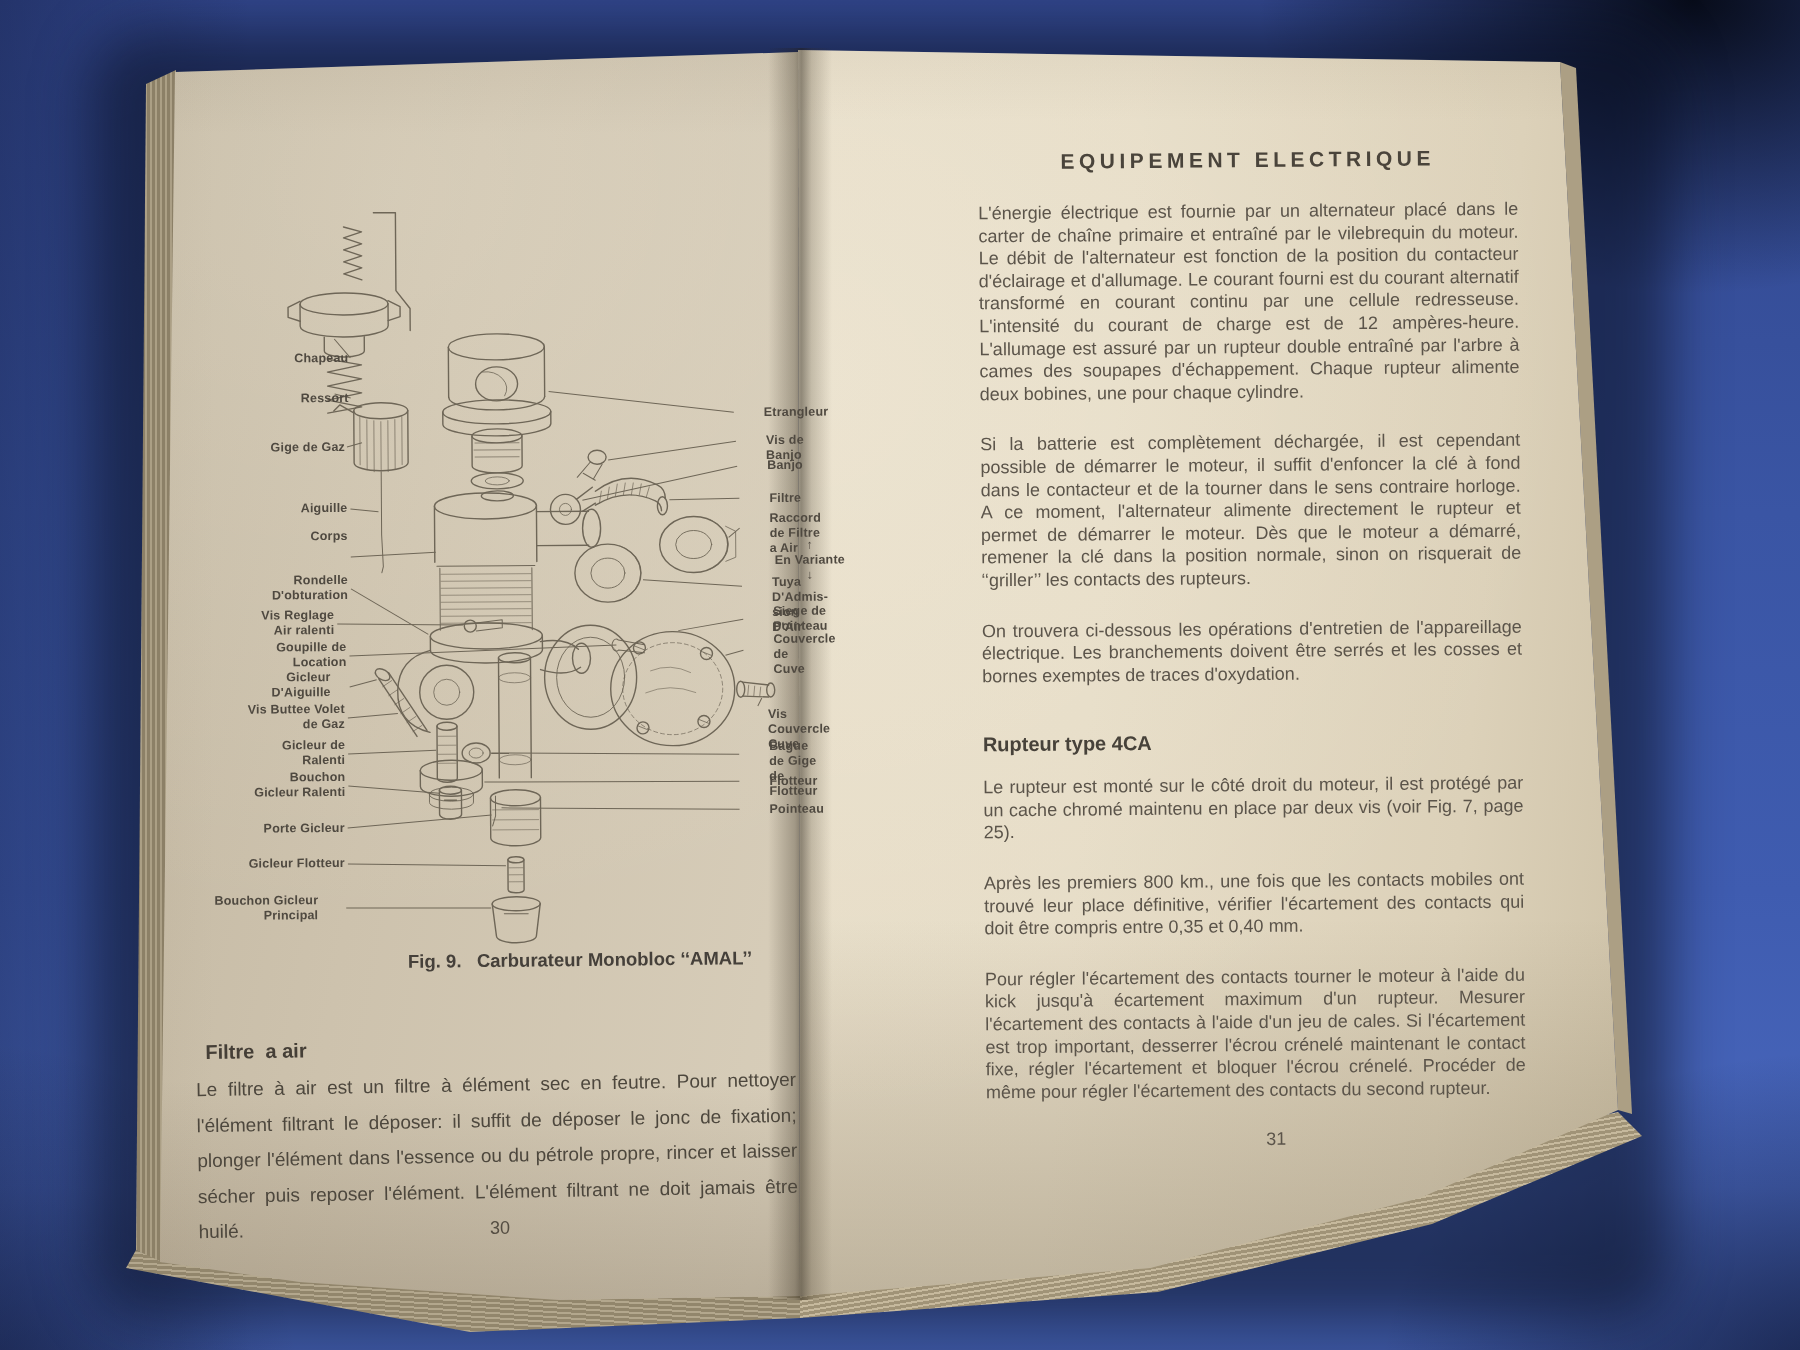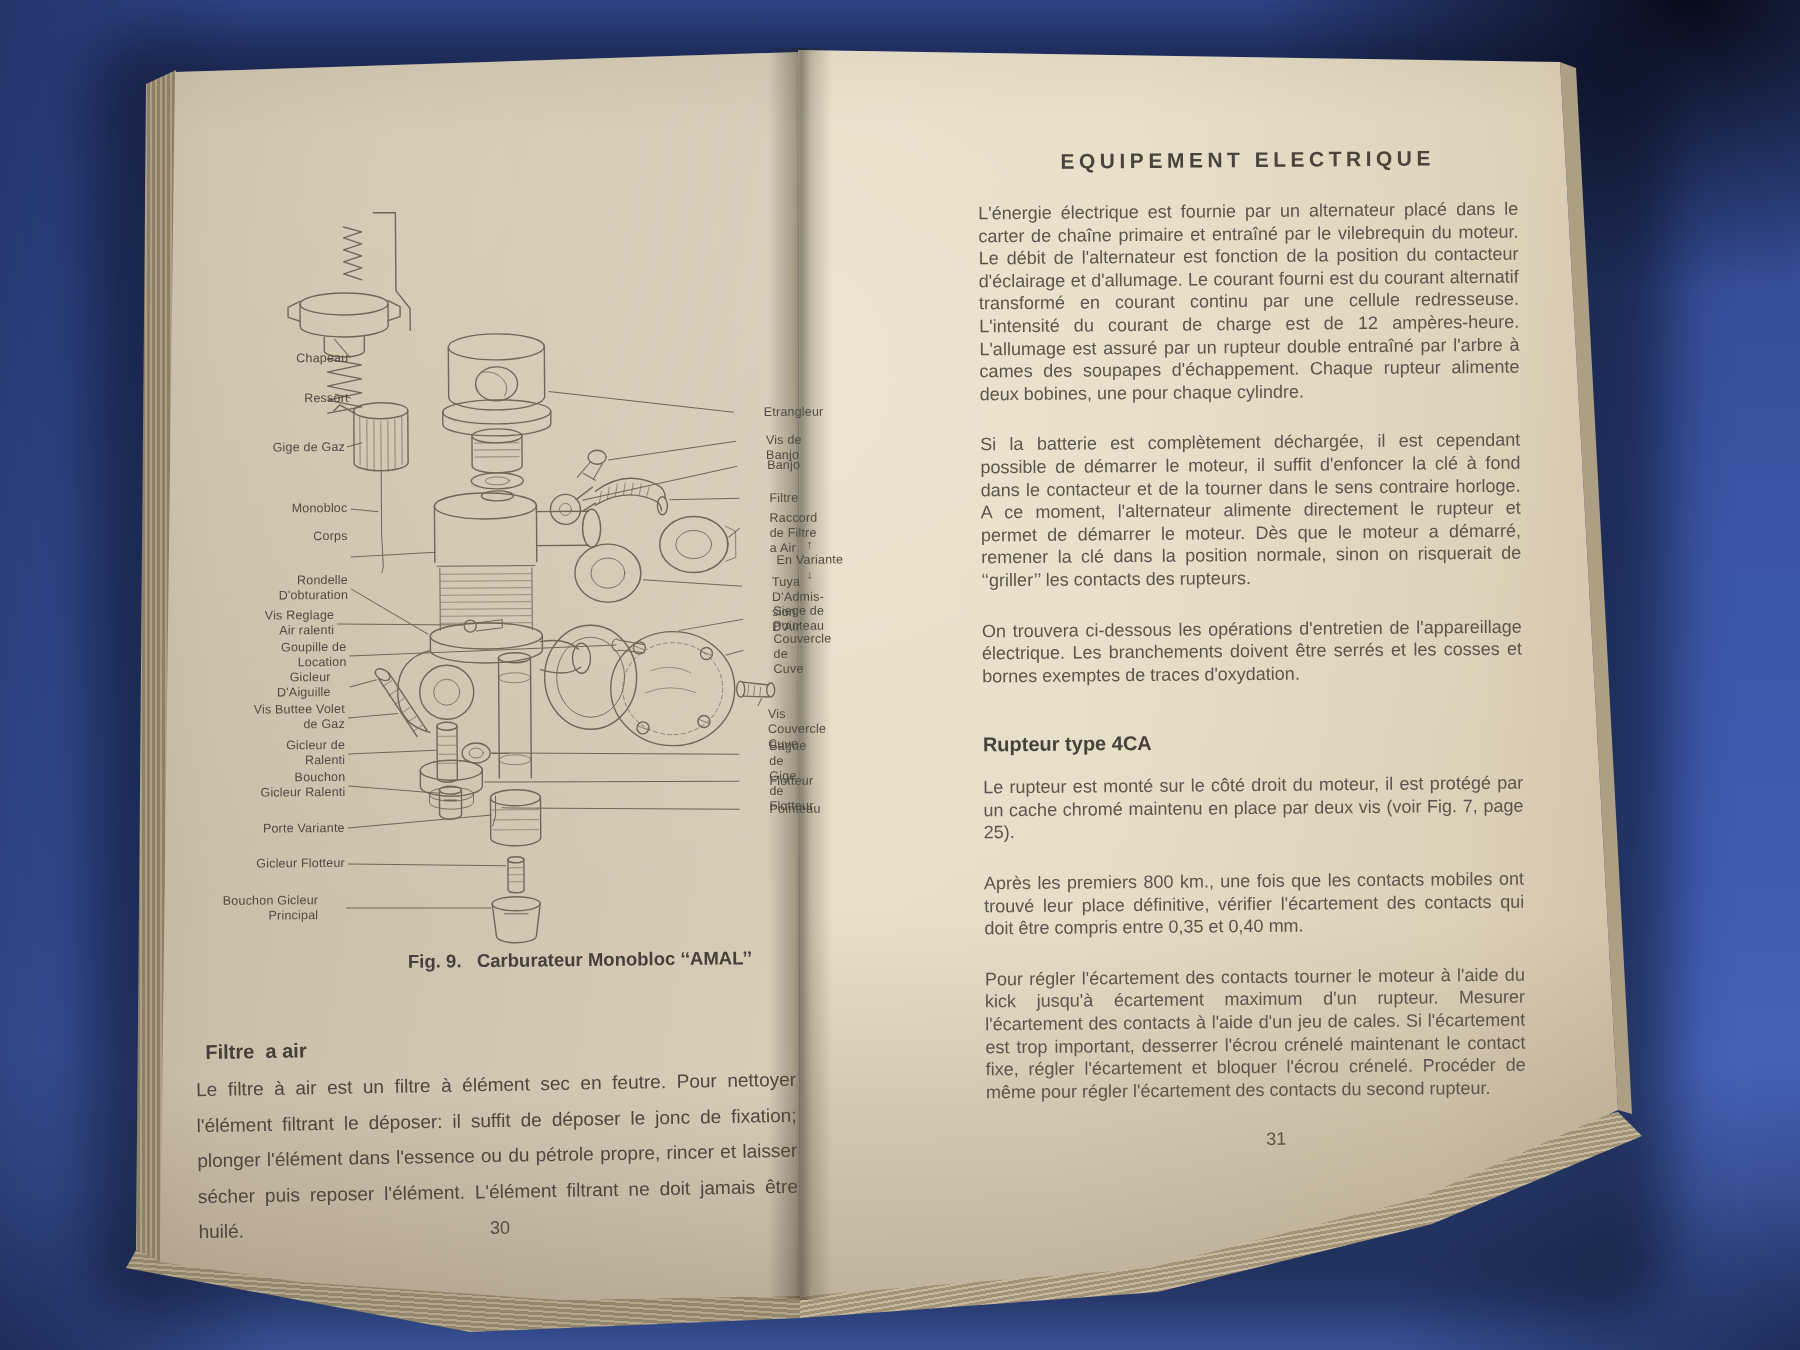--- a/index.html
+++ b/index.html
@@ -38,21 +38,21 @@
     clip-path:polygon(800px 1296px,1618px 1112px,1642px 1136px,1432px 1224px,1158px 1292px,800px 1318px);
     background:repeating-linear-gradient(170deg,#c6b99d 0 2px,#a09377 2px 5px);}
   .edge-right{position:absolute;inset:0;
     clip-path:polygon(1560px 62px,1576px 68px,1632px 1114px,1618px 1110px);
     background:#ac9f84;}
   .spine{position:absolute;left:768px;top:48px;width:64px;height:1252px;
     background:linear-gradient(90deg, rgba(40,32,18,0) 0%, rgba(40,32,18,0.30) 42%, rgba(35,28,16,0.46) 52%, rgba(55,45,28,0.22) 68%, rgba(55,45,28,0) 100%);}
   
   .fig-area{position:absolute;left:150px;top:200px;width:662px;height:775px;transform:rotate(-0.4deg);}
   .fig-area svg{position:absolute;inset:0;}
-  .fig-label{position:absolute;font-size:12.5px;line-height:15px;font-weight:400;
+  .fig-label{position:absolute;font-size:12.5px;line-height:15px;font-weight:700;
     color:#4f4940;white-space:pre-line;letter-spacing:0.2px;}
   .fl{text-align:right;}
   .fr{text-align:left;padding-left:25px;}
   .fr.center{text-align:center;}
   .fig-caption{position:absolute;left:355px;top:949px;width:450px;text-align:center;
     font-weight:700;font-size:18.5px;color:#45403a;white-space:pre;transform:rotate(-0.6deg);}
   .filtre{position:absolute;left:197px;top:1036px;width:600px;transform:rotate(-1deg);color:#4d473d;}
   .filtre h3{margin:0 0 8px 10px;font-size:20px;white-space:pre;color:#453f37;}
   .filtre p{margin:0;font-size:19px;line-height:35.5px;text-align:justify;}
   .pn30{position:absolute;left:455px;top:1218px;width:90px;text-align:center;font-size:18px;color:#544d42;}
@@ -239,37 +239,37 @@
         <line x1="607" y1="508" x2="611" y2="500"></line>
         <line x1="588" y1="556" x2="340" y2="553"></line>
         <line x1="588" y1="583" x2="333" y2="582"></line>
         <line x1="588" y1="611" x2="350" y2="608"></line>
       </g>
     </svg>
 
     <div class="fig-label fl" style="right:462px;top:150px">Chapeau</div>
     <div class="fig-label fl" style="right:462px;top:190px">Ressort</div>
     <div class="fig-label fl" style="right:466px;top:239px">Gige de Gaz</div>
-    <div class="fig-label fl" style="right:464px;top:300px">Monobloc</div>
+    <div class="fig-label fl" style="right:464px;top:300px">Aiguille</div>
     <div class="fig-label fl" style="right:464px;top:328px">Corps</div>
     <div class="fig-label fl" style="right:464px;top:372px">Rondelle
 D'obturation</div>
     <div class="fig-label fl" style="right:478px;top:407px">Vis Reglage
 Air ralenti</div>
     <div class="fig-label fl" style="right:466px;top:439px">Goupille de
 Location</div>
     <div class="fig-label fl" style="right:482px;top:469px">Gicleur
 D'Aiguille</div>
     <div class="fig-label fl" style="right:468px;top:501px">Vis Buttee Volet
 de Gaz</div>
     <div class="fig-label fl" style="right:468px;top:537px">Gicleur de
 Ralenti</div>
     <div class="fig-label fl" style="right:468px;top:569px">Bouchon
 Gicleur Ralenti</div>
-    <div class="fig-label fl" style="right:469px;top:620px">Porte Variante</div>
+    <div class="fig-label fl" style="right:469px;top:620px">Porte Gicleur</div>
     <div class="fig-label fl" style="right:469px;top:655px">Gicleur Flotteur</div>
     <div class="fig-label fl" style="right:496px;top:692px">Bouchon Gicleur
 Principal</div>
 
     <div class="fig-label fr" style="left:590px;top:207px">Etrangleur</div>
     <div class="fig-label fr" style="left:592px;top:235px">Vis de Banjo</div>
     <div class="fig-label fr" style="left:593px;top:260px">Banjo</div>
     <div class="fig-label fr" style="left:595px;top:293px">Filtre</div>
     <div class="fig-label fr" style="left:595px;top:313px">Raccord
 de Filtre a Air</div>

